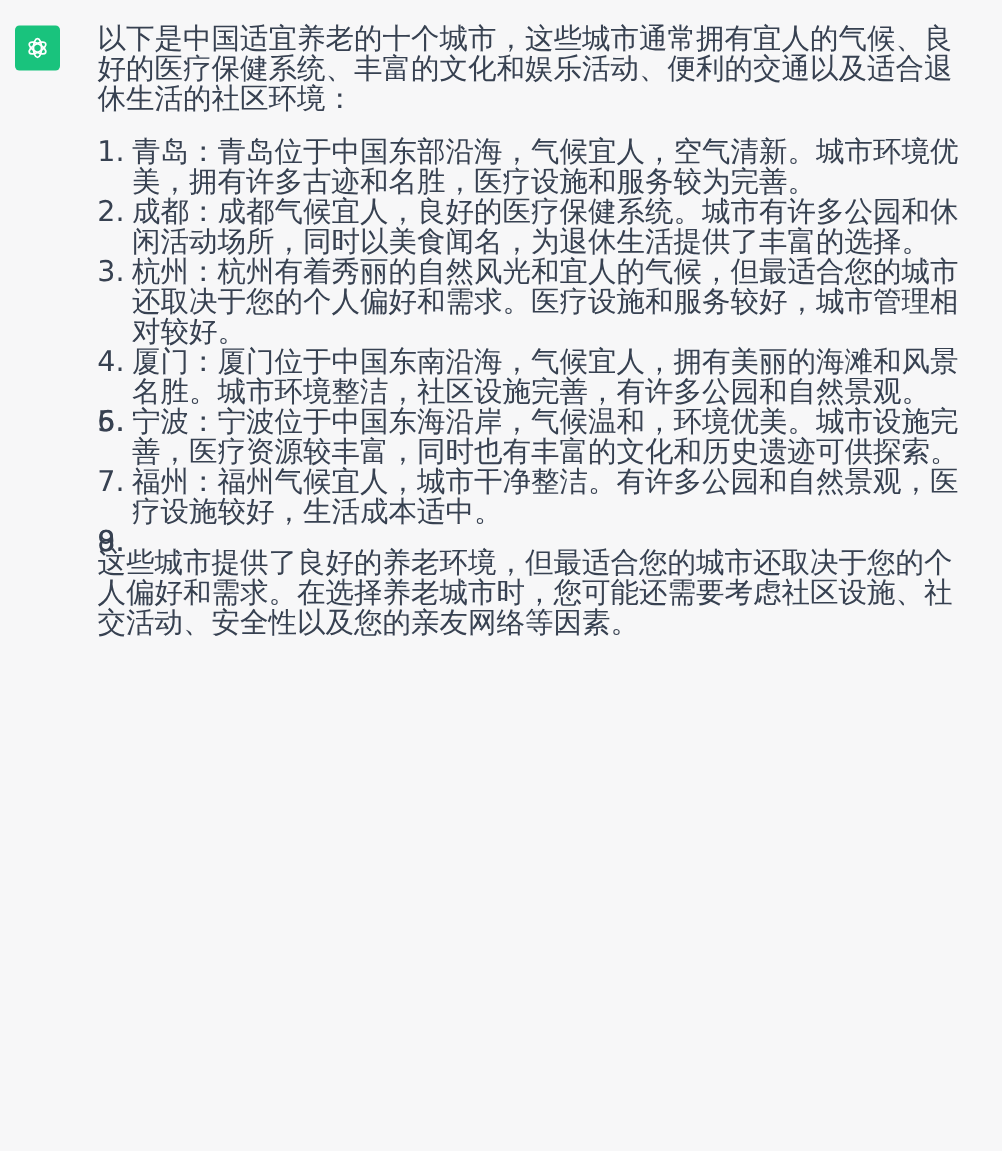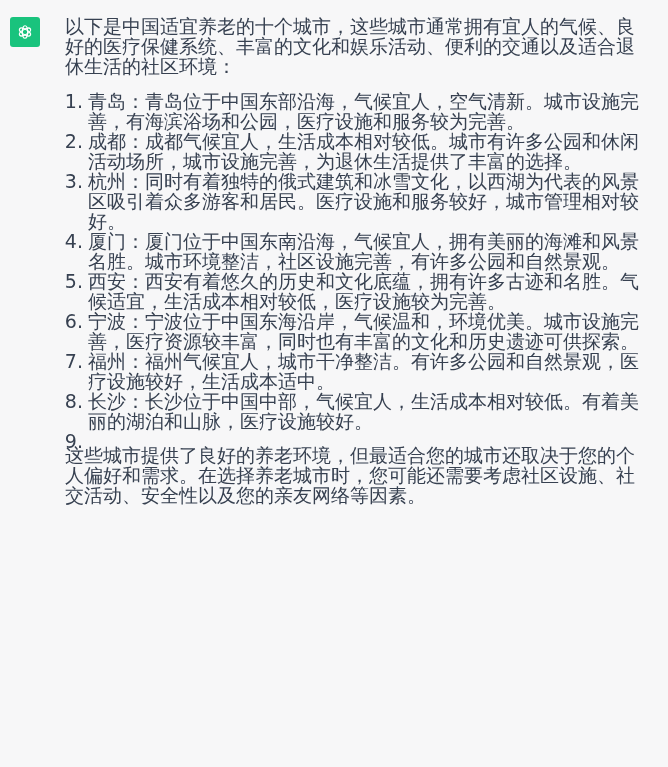--- a/index.html
+++ b/index.html
@@ -70,49 +70,47 @@
     </g>
   </svg>
 </div>
 
 <div class="content">
   <p class="intro">以下是中国适宜养老的十个城市，这些城市通常拥有宜人的气候、良好的医疗保健系统、丰富的文化和娱乐活动、便利的交通以及适合退休生活的社区环境：</p>
 
   <ol class="cities">
     <li>
       <span class="num">1.</span>
-      <span>青岛：青岛位于中国东部沿海，气候宜人，空气清新。城市设施完善，有海滨浴场和公园，医疗设施和服务较为完善。</span>
+      <span>青岛：青岛位于中国东部沿海，气候宜人，空气清新。城市环境优美，拥有许多古迹和名胜，医疗设施和服务较为完善。</span>
     </li>
     <li>
       <span class="num">2.</span>
-      <span>成都：成都气候宜人，生活成本相对较低。城市有许多公园和休闲活动场所，城市设施完善，为退休生活提供了丰富的选择。</span>
+      <span>成都：成都气候宜人，良好的医疗保健系统。城市有许多公园和休闲活动场所，同时以美食闻名，为退休生活提供了丰富的选择。</span>
     </li>
     <li>
       <span class="num">3.</span>
-      <span>杭州：同时有着独特的俄式建筑和冰雪文化，以西湖为代表的风景区吸引着众多游客和居民。医疗设施和服务较好，城市管理相对较好。</span>
+      <span>杭州：杭州有着秀丽的自然风光和宜人的气候，但最适合您的城市还取决于您的个人偏好和需求。医疗设施和服务较好，城市管理相对较好。</span>
     </li>
     <li>
       <span class="num">4.</span>
       <span>厦门：厦门位于中国东南沿海，气候宜人，拥有美丽的海滩和风景名胜。城市环境整洁，社区设施完善，有许多公园和自然景观。</span>
     </li>
     <li>
       <span class="num">5.</span>
-      <span>西安：西安有着悠久的历史和文化底蕴，拥有许多古迹和名胜。气候适宜，生活成本相对较低，医疗设施较为完善。</span>
     </li>
     <li>
       <span class="num">6.</span>
       <span>宁波：宁波位于中国东海沿岸，气候温和，环境优美。城市设施完善，医疗资源较丰富，同时也有丰富的文化和历史遗迹可供探索。</span>
     </li>
     <li>
       <span class="num">7.</span>
       <span>福州：福州气候宜人，城市干净整洁。有许多公园和自然景观，医疗设施较好，生活成本适中。</span>
     </li>
     <li>
       <span class="num">8.</span>
-      <span>长沙：长沙位于中国中部，气候宜人，生活成本相对较低。有着美丽的湖泊和山脉，医疗设施较好。</span>
     </li>
     <li>
       <span class="num">9.</span>
     </li>
   </ol>
 
   <p class="outro">这些城市提供了良好的养老环境，但最适合您的城市还取决于您的个人偏好和需求。在选择养老城市时，您可能还需要考虑社区设施、社交活动、安全性以及您的亲友网络等因素。</p>
 </div>
 
 </body></html>

